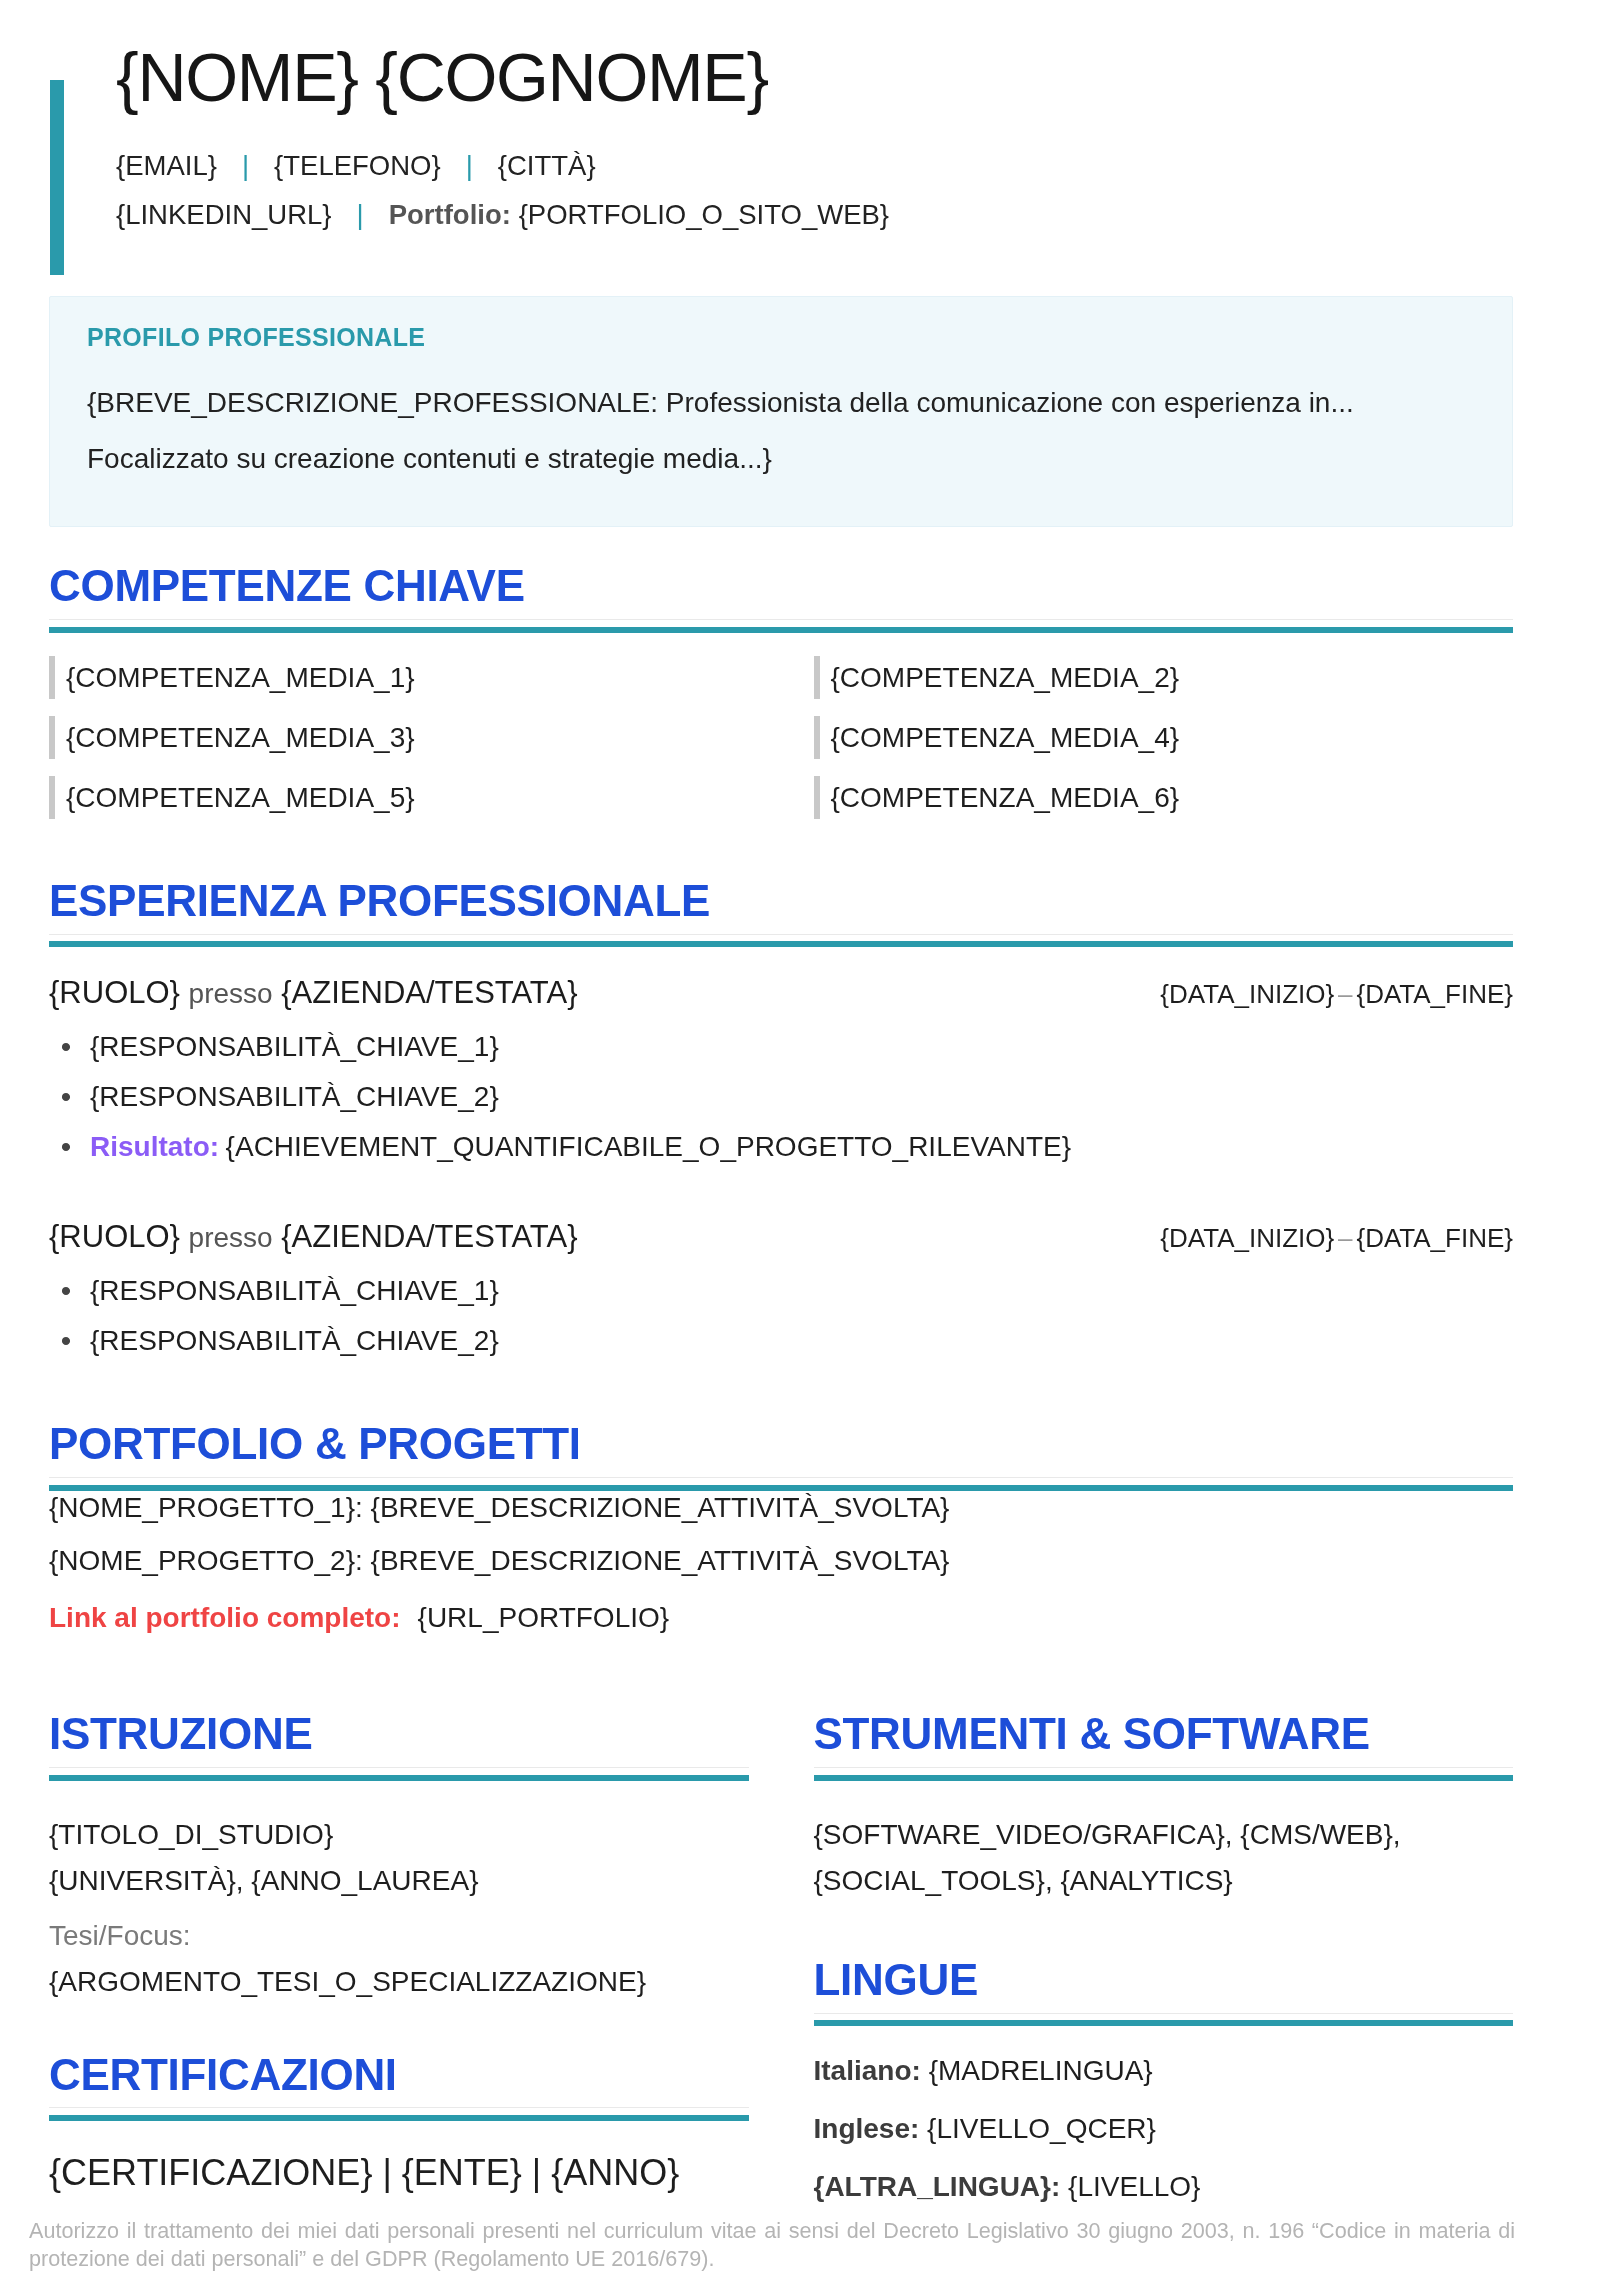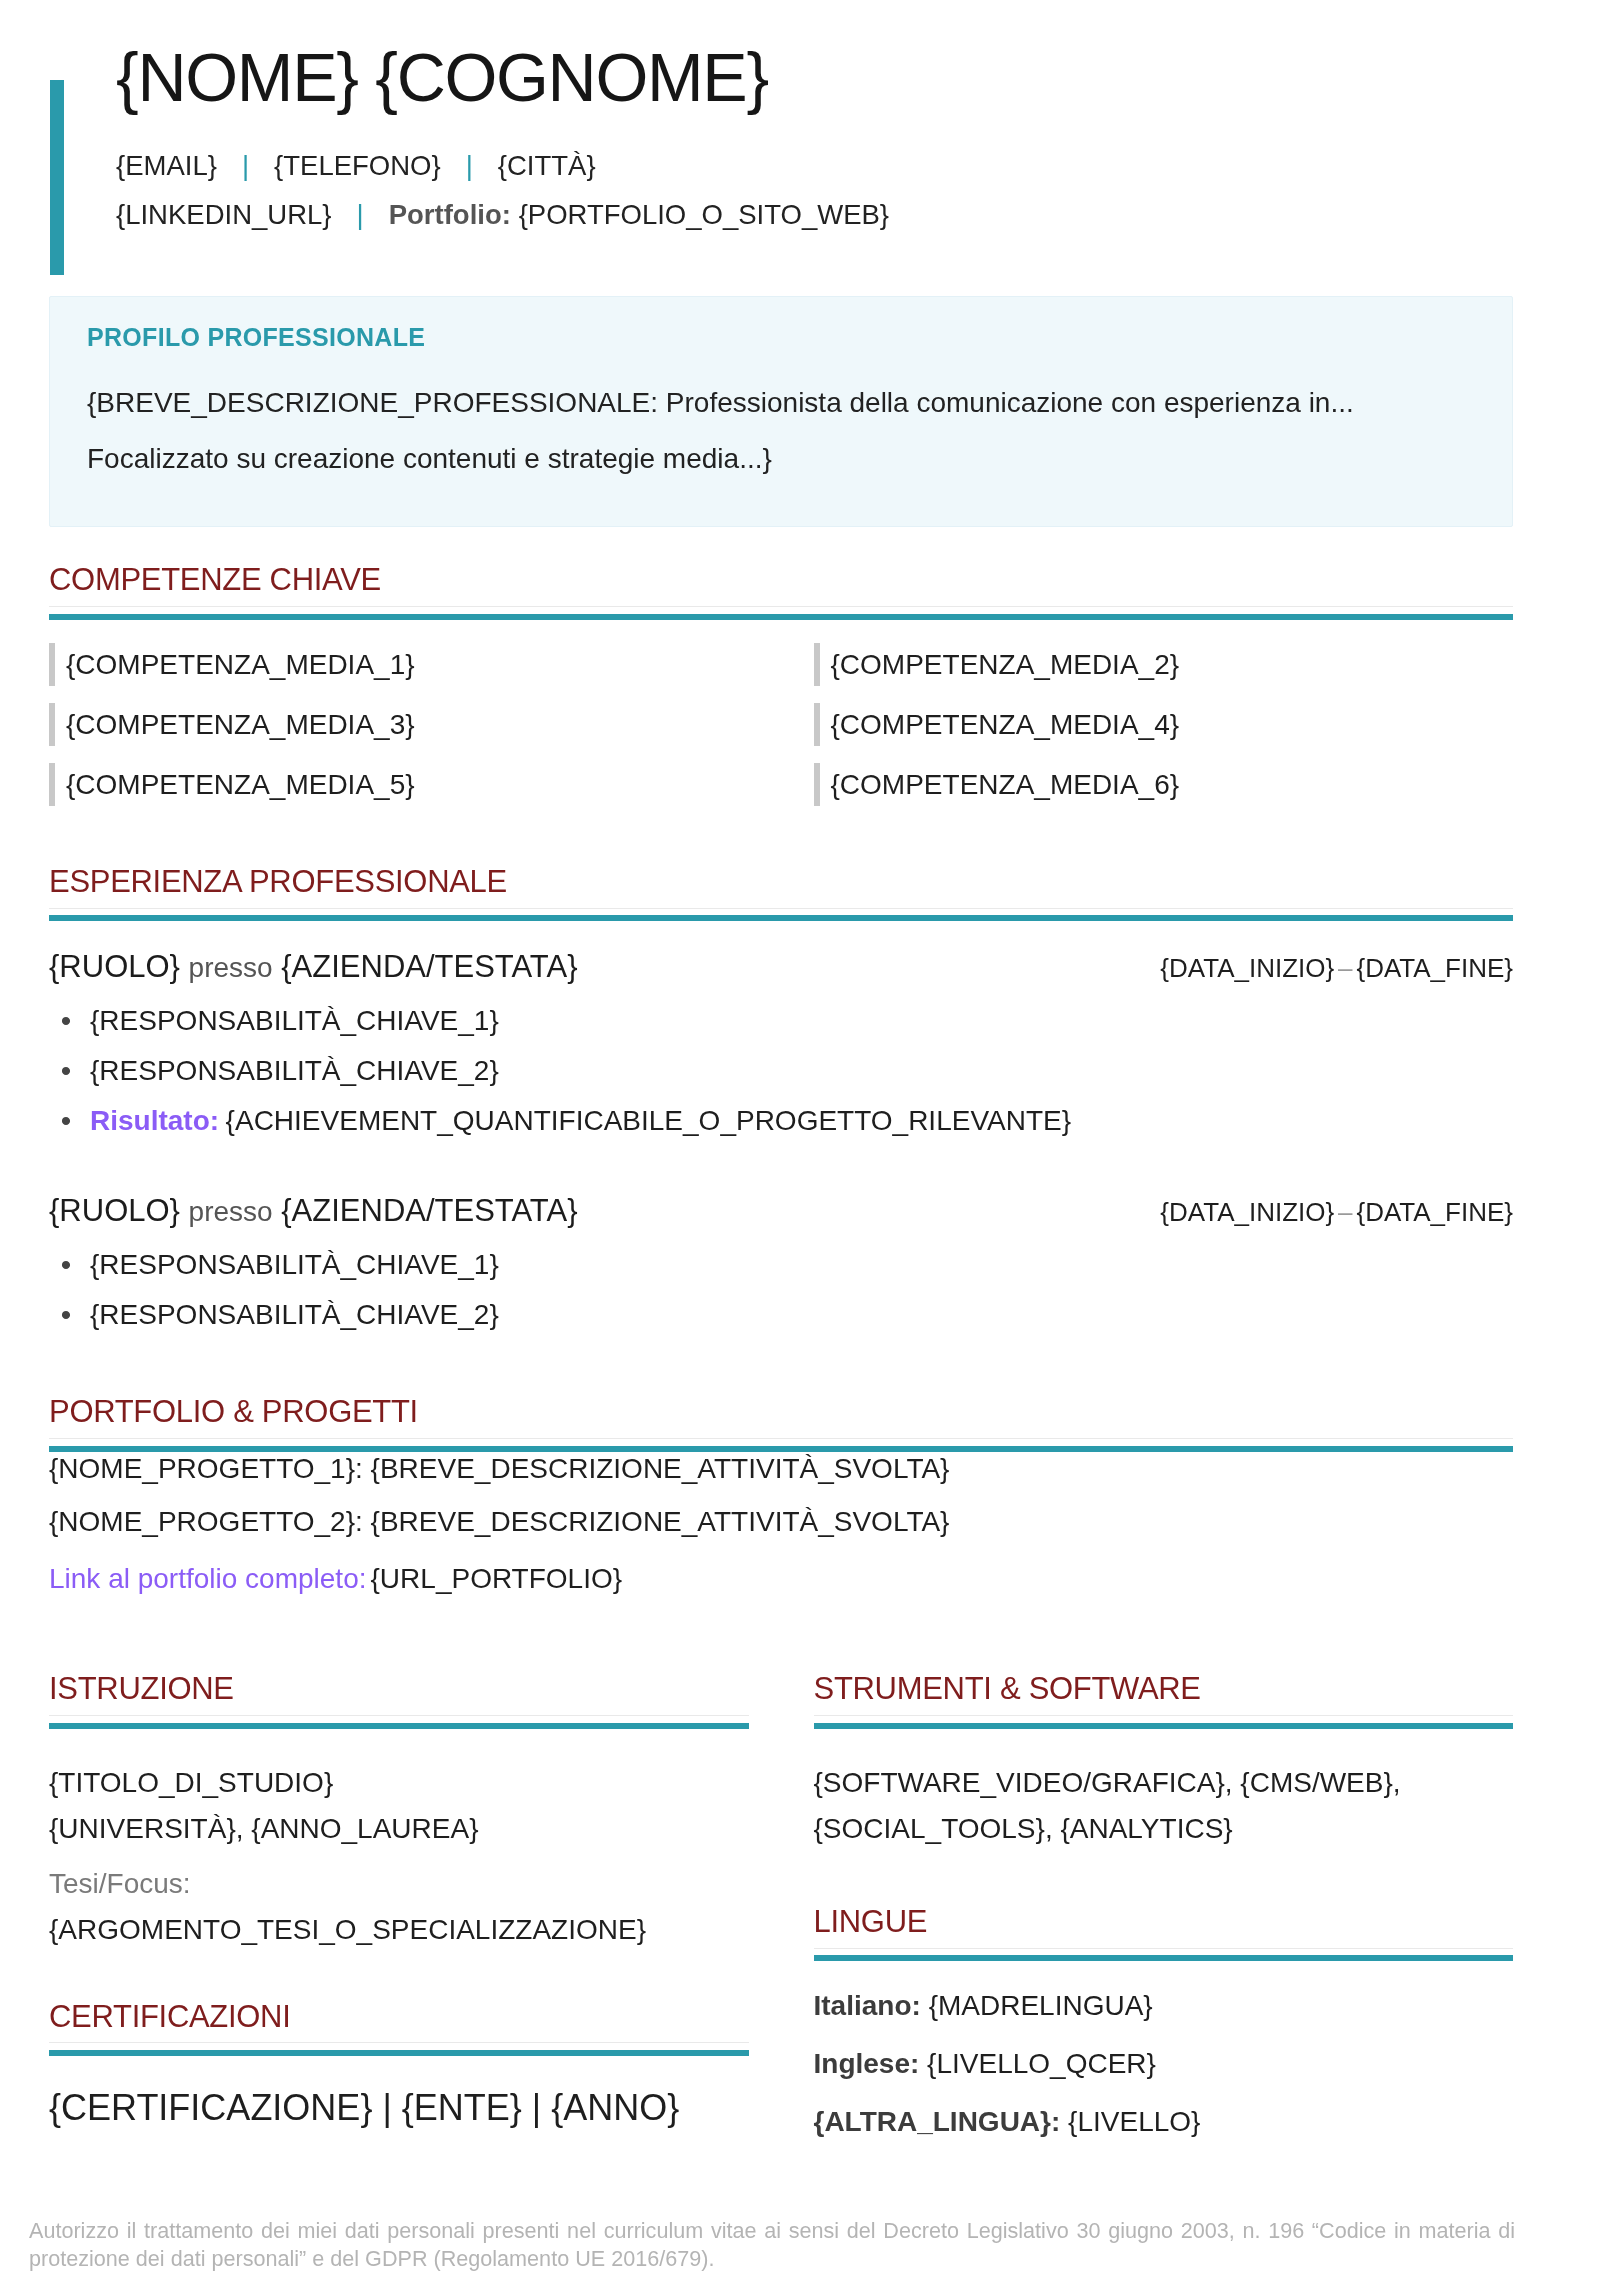--- a/index.html
+++ b/index.html
@@ -57,23 +57,23 @@
   }
   .profile-text {
     margin-top: 23.5px;
     font-size: 28px;
     line-height: 2.0;
     color: #222222;
   }
 
   
   .section-heading {
-    color: #7f1d1d;
-    font-size: 31px;
-    font-weight: 400;
+    color: #1d4ed8;
+    font-size: 44px;
+    font-weight: 700;
     letter-spacing: -0.3px;
     line-height: 1.0;
   }
   .mt-skills    { margin-top: 37px; }
   .mt-exp      { margin-top: 60px; }
   .mt-portfolio { margin-top: 65px; }
   .rule-hair { height: 1.3px; background: #e9e9e9; margin-top: 10.5px; }
   .rule-teal { height: 5.9px; background: #2a9aab; margin-top: 6.5px; }
 
   
@@ -120,21 +120,21 @@
     color: #444444;
     font-size: 30px;
   }
   .bullet-label { font-weight: 700; color: #8b5cf6; margin-right: 6.5px; }
 
   
   .project-line { font-size: 28px; line-height: 1.2; color: #1e1e1e; }
   .project-line.p1 { }
   .project-line.p2 { margin-top: 19.6px; }
   .portfolio-link-line { margin-top: 23.5px; font-size: 28px; line-height: 1.2; }
-  .link-label { color: #8b5cf6; margin-right: 4px; }
+  .link-label { color: #ef4444; margin-right: 17px; font-weight: bold; }
   .link-value { color: #1e1e1e; }
 
   
   .two-col {
     margin-top: 78px;
     display: grid;
     grid-template-columns: 1fr 1fr;
     column-gap: 65px;
   }
   .edu-degree { margin-top: 31px; font-size: 28px; line-height: 1.65; color: #1e1e1e; }

